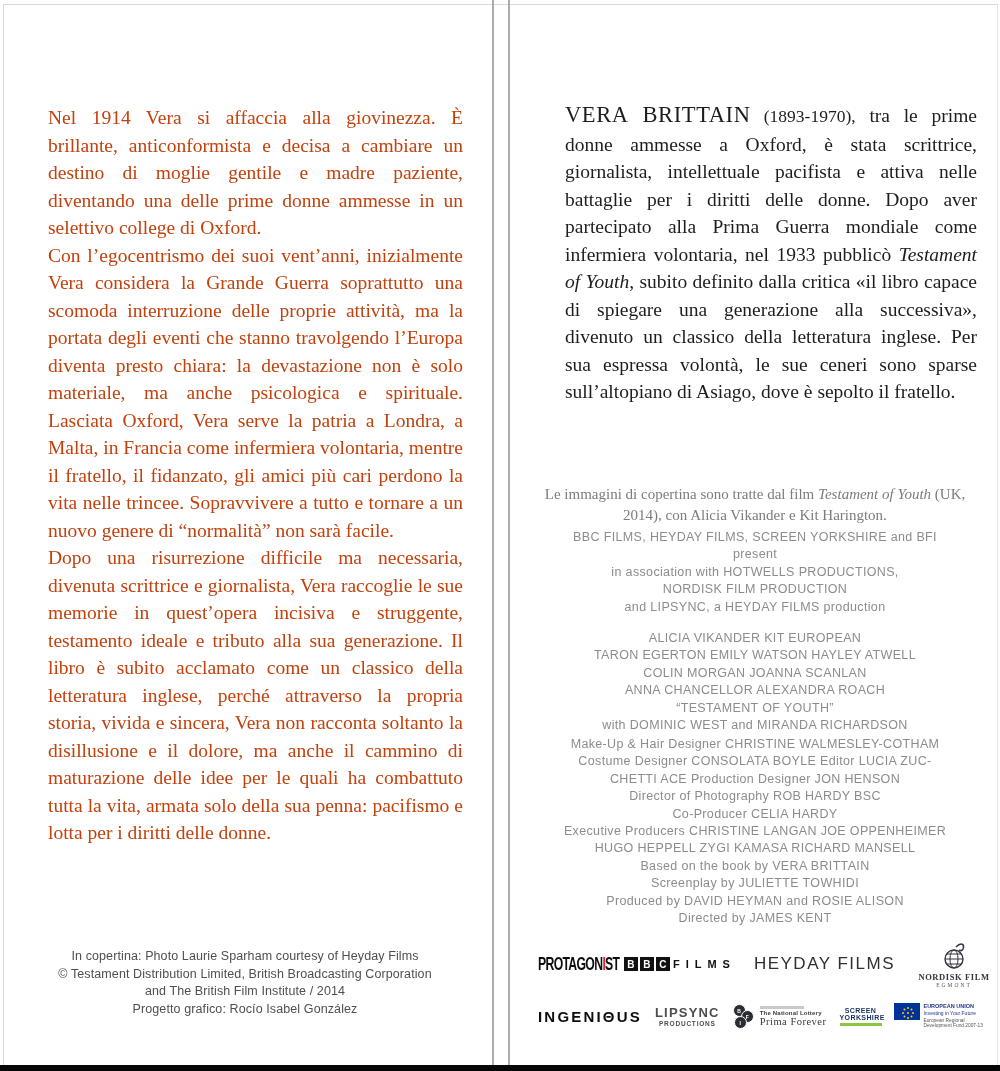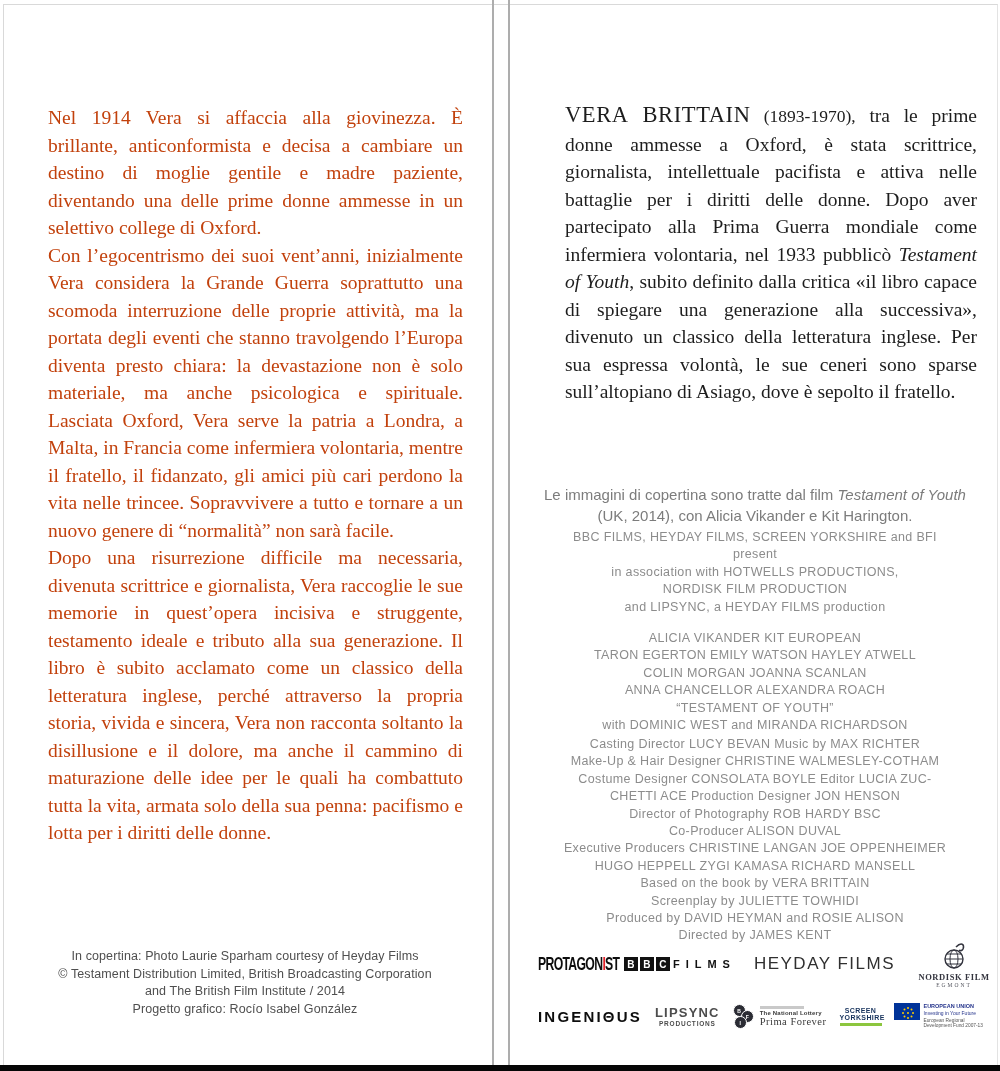--- a/index.html
+++ b/index.html
@@ -23,21 +23,21 @@
 
   
   .bio{position:absolute;left:565px;top:101px;width:412px;margin:0;
        font-family:"Liberation Serif",serif;font-size:19.5px;line-height:27.5px;
        color:#1d1d1d;text-align:justify;}
   .bio-name{font-size:22.5px;letter-spacing:0.6px;}
   .bio-years{font-size:17.5px;}
   .bio em, .cover-note em{font-style:italic;}
 
   .cover-note{position:absolute;left:540px;top:484px;width:430px;text-align:center;
-       font-size:15px;line-height:21px;color:#7c7c7c;}
+       font-size:15px;line-height:21px;color:#7c7c7c;font-family:Liberation Serif, serif;}
   .credits{position:absolute;left:540px;width:430px;text-align:center;
        font-size:12.5px;line-height:17.4px;color:#8c8c8c;letter-spacing:0.35px;}
   .credits-production{top:529px;}
   .credits-cast{top:630px;}
   .credits-crew{top:736px;}
 
   
   .logos-row{position:absolute;display:flex;justify-content:space-between;align-items:center;}
   .row1{left:538px;width:457px;top:936px;height:56px;}
   .row2{left:538px;width:445px;top:995px;height:42px;align-items:center;}
@@ -125,26 +125,25 @@
     </div>
   <div class="credits credits-cast">
       <div>ALICIA VIKANDER KIT EUROPEAN</div>
       <div>TARON EGERTON EMILY WATSON HAYLEY ATWELL</div>
       <div>COLIN MORGAN JOANNA SCANLAN</div>
       <div>ANNA CHANCELLOR ALEXANDRA ROACH</div>
       <div>“TESTAMENT OF YOUTH”</div>
       <div>with DOMINIC WEST and MIRANDA RICHARDSON</div>
     </div>
   <div class="credits credits-crew">
-      <div>Casting Director LUCY BEVAN Music by MAX RICHTER</div>
       <div>Make-Up &amp; Hair Designer CHRISTINE WALMESLEY-COTHAM</div>
       <div>Costume Designer CONSOLATA BOYLE Editor LUCIA ZUC-</div>
       <div>CHETTI ACE Production Designer JON HENSON</div>
       <div>Director of Photography ROB HARDY BSC</div>
-      <div>Co-Producer ALISON DUVAL</div>
+      <div>Co-Producer CELIA HARDY</div>
       <div>Executive Producers CHRISTINE LANGAN JOE OPPENHEIMER</div>
       <div>HUGO HEPPELL ZYGI KAMASA RICHARD MANSELL</div>
       <div>Based on the book by VERA BRITTAIN</div>
       <div>Screenplay by JULIETTE TOWHIDI</div>
       <div>Produced by DAVID HEYMAN and ROSIE ALISON</div>
       <div>Directed by JAMES KENT</div>
     </div>
 
   <div class="logos-row row1">
     <div class="logo-protagonist">

